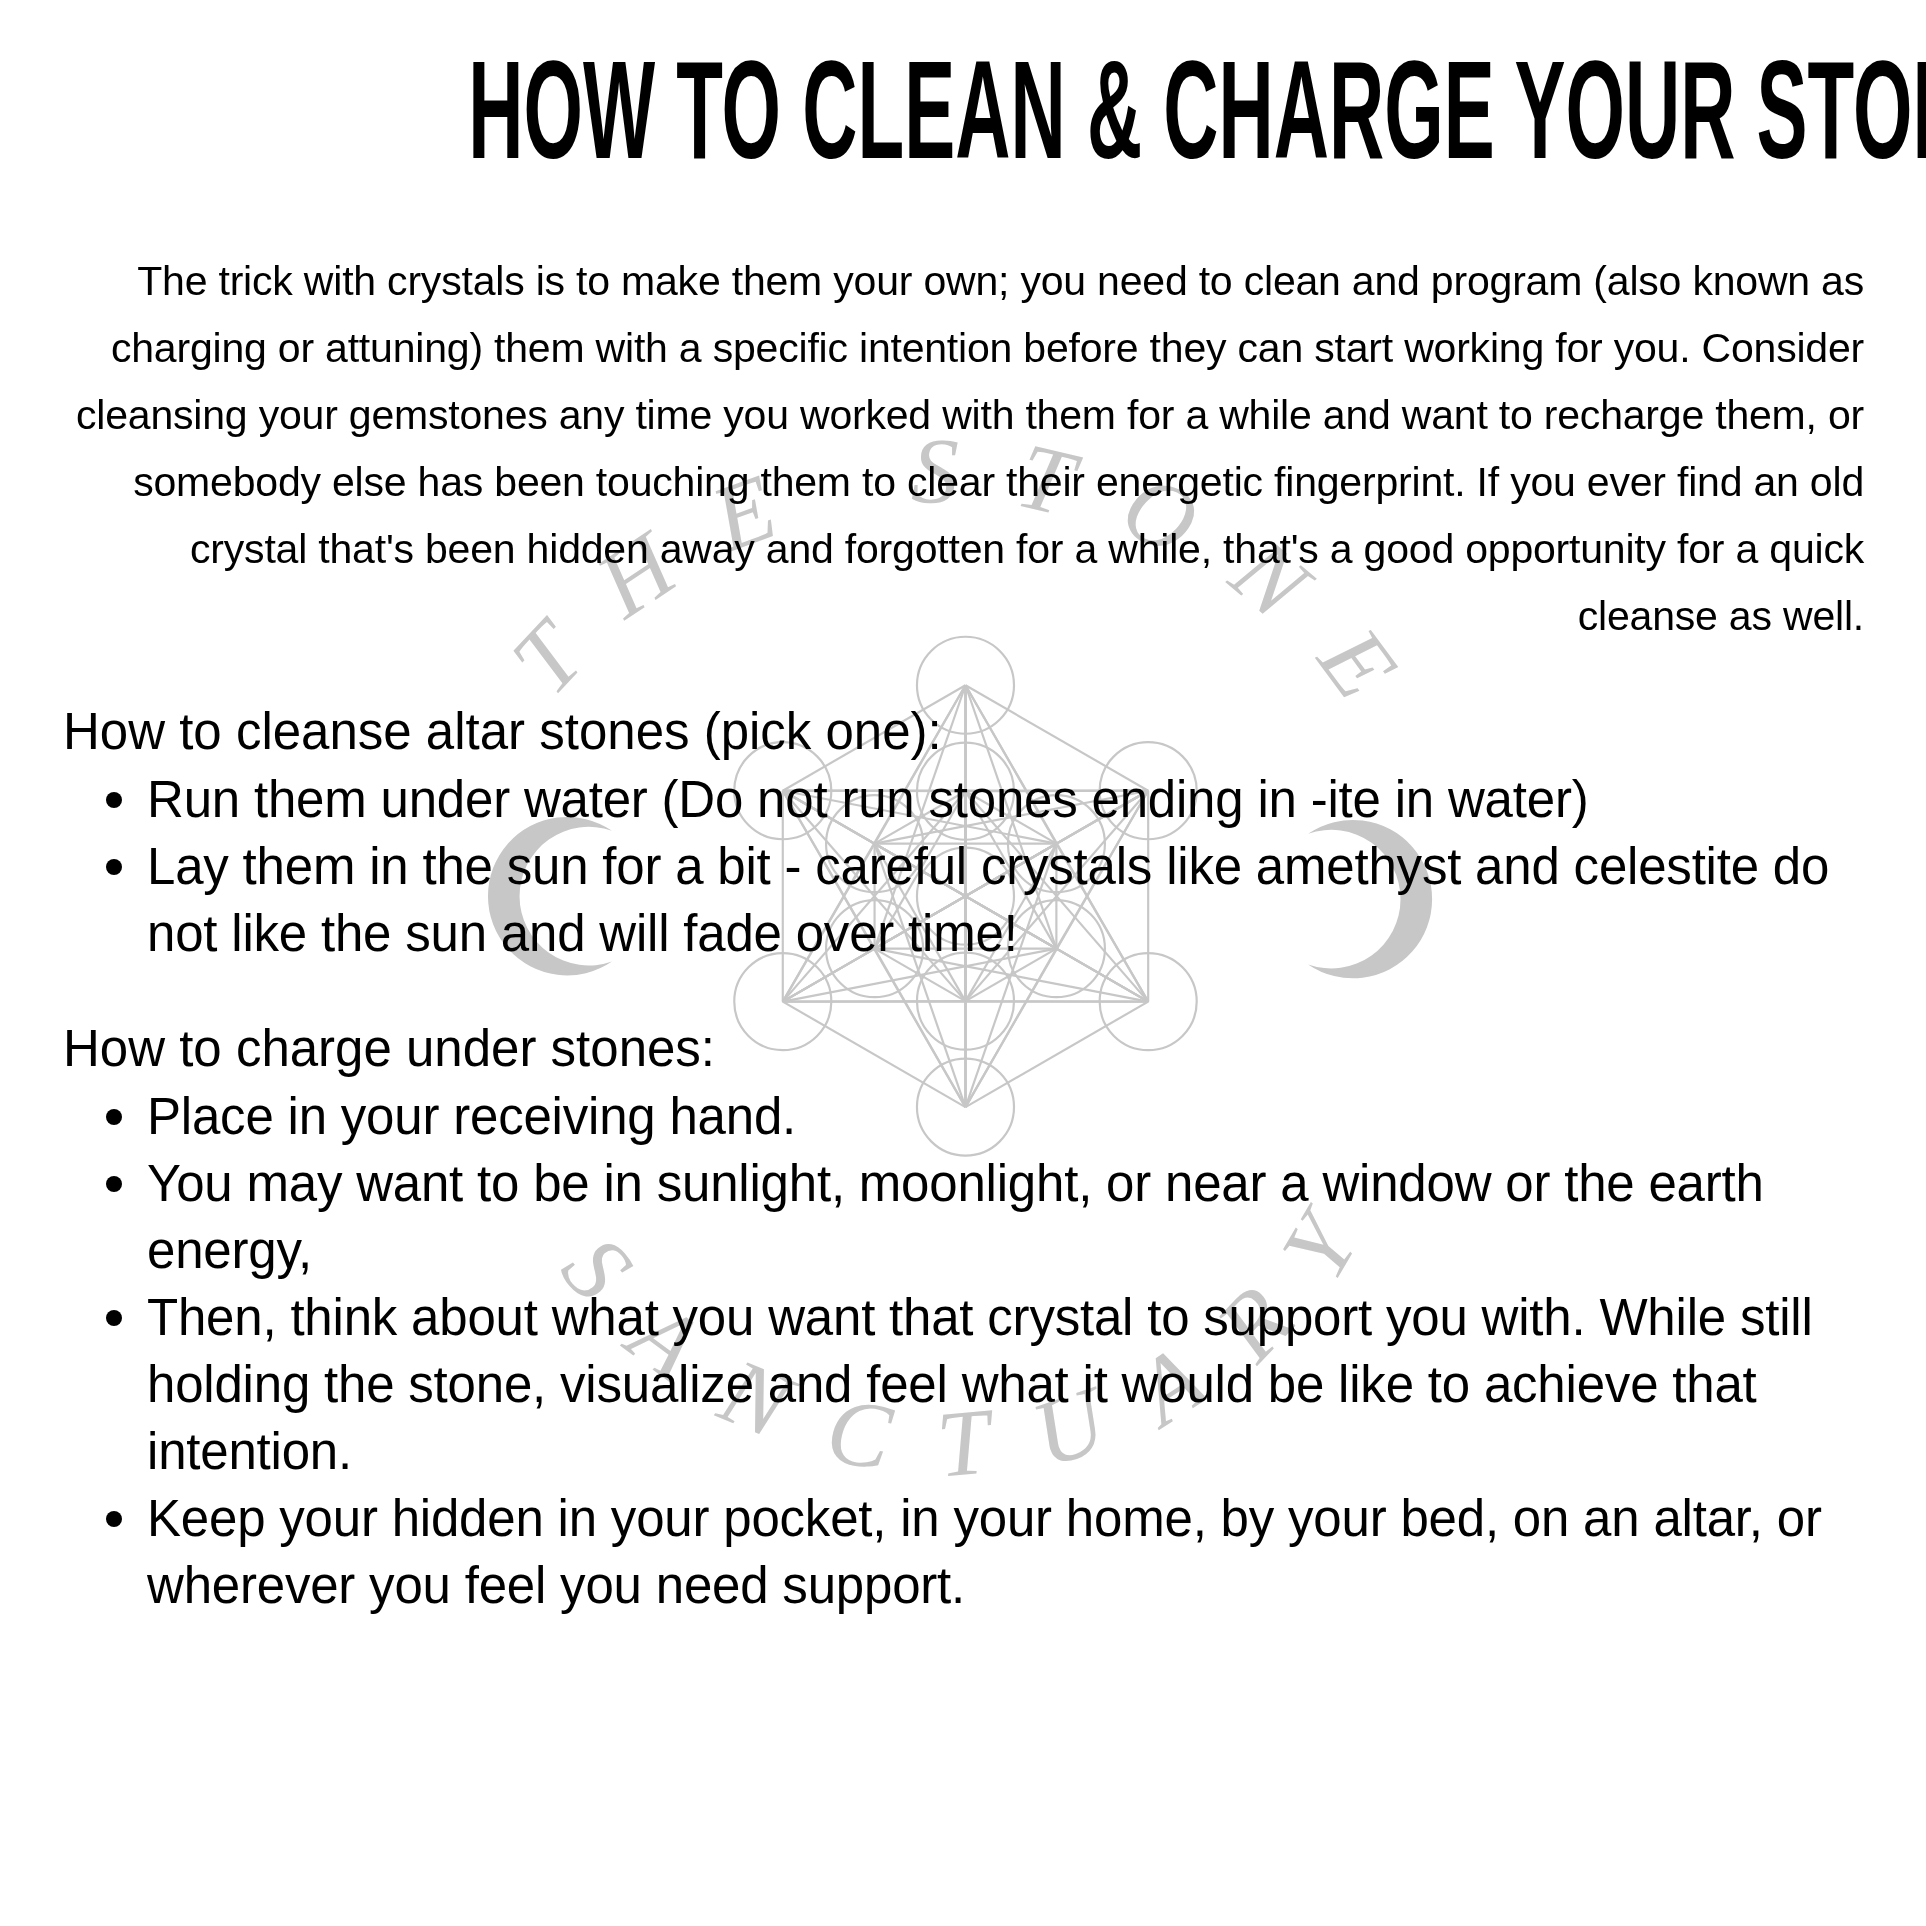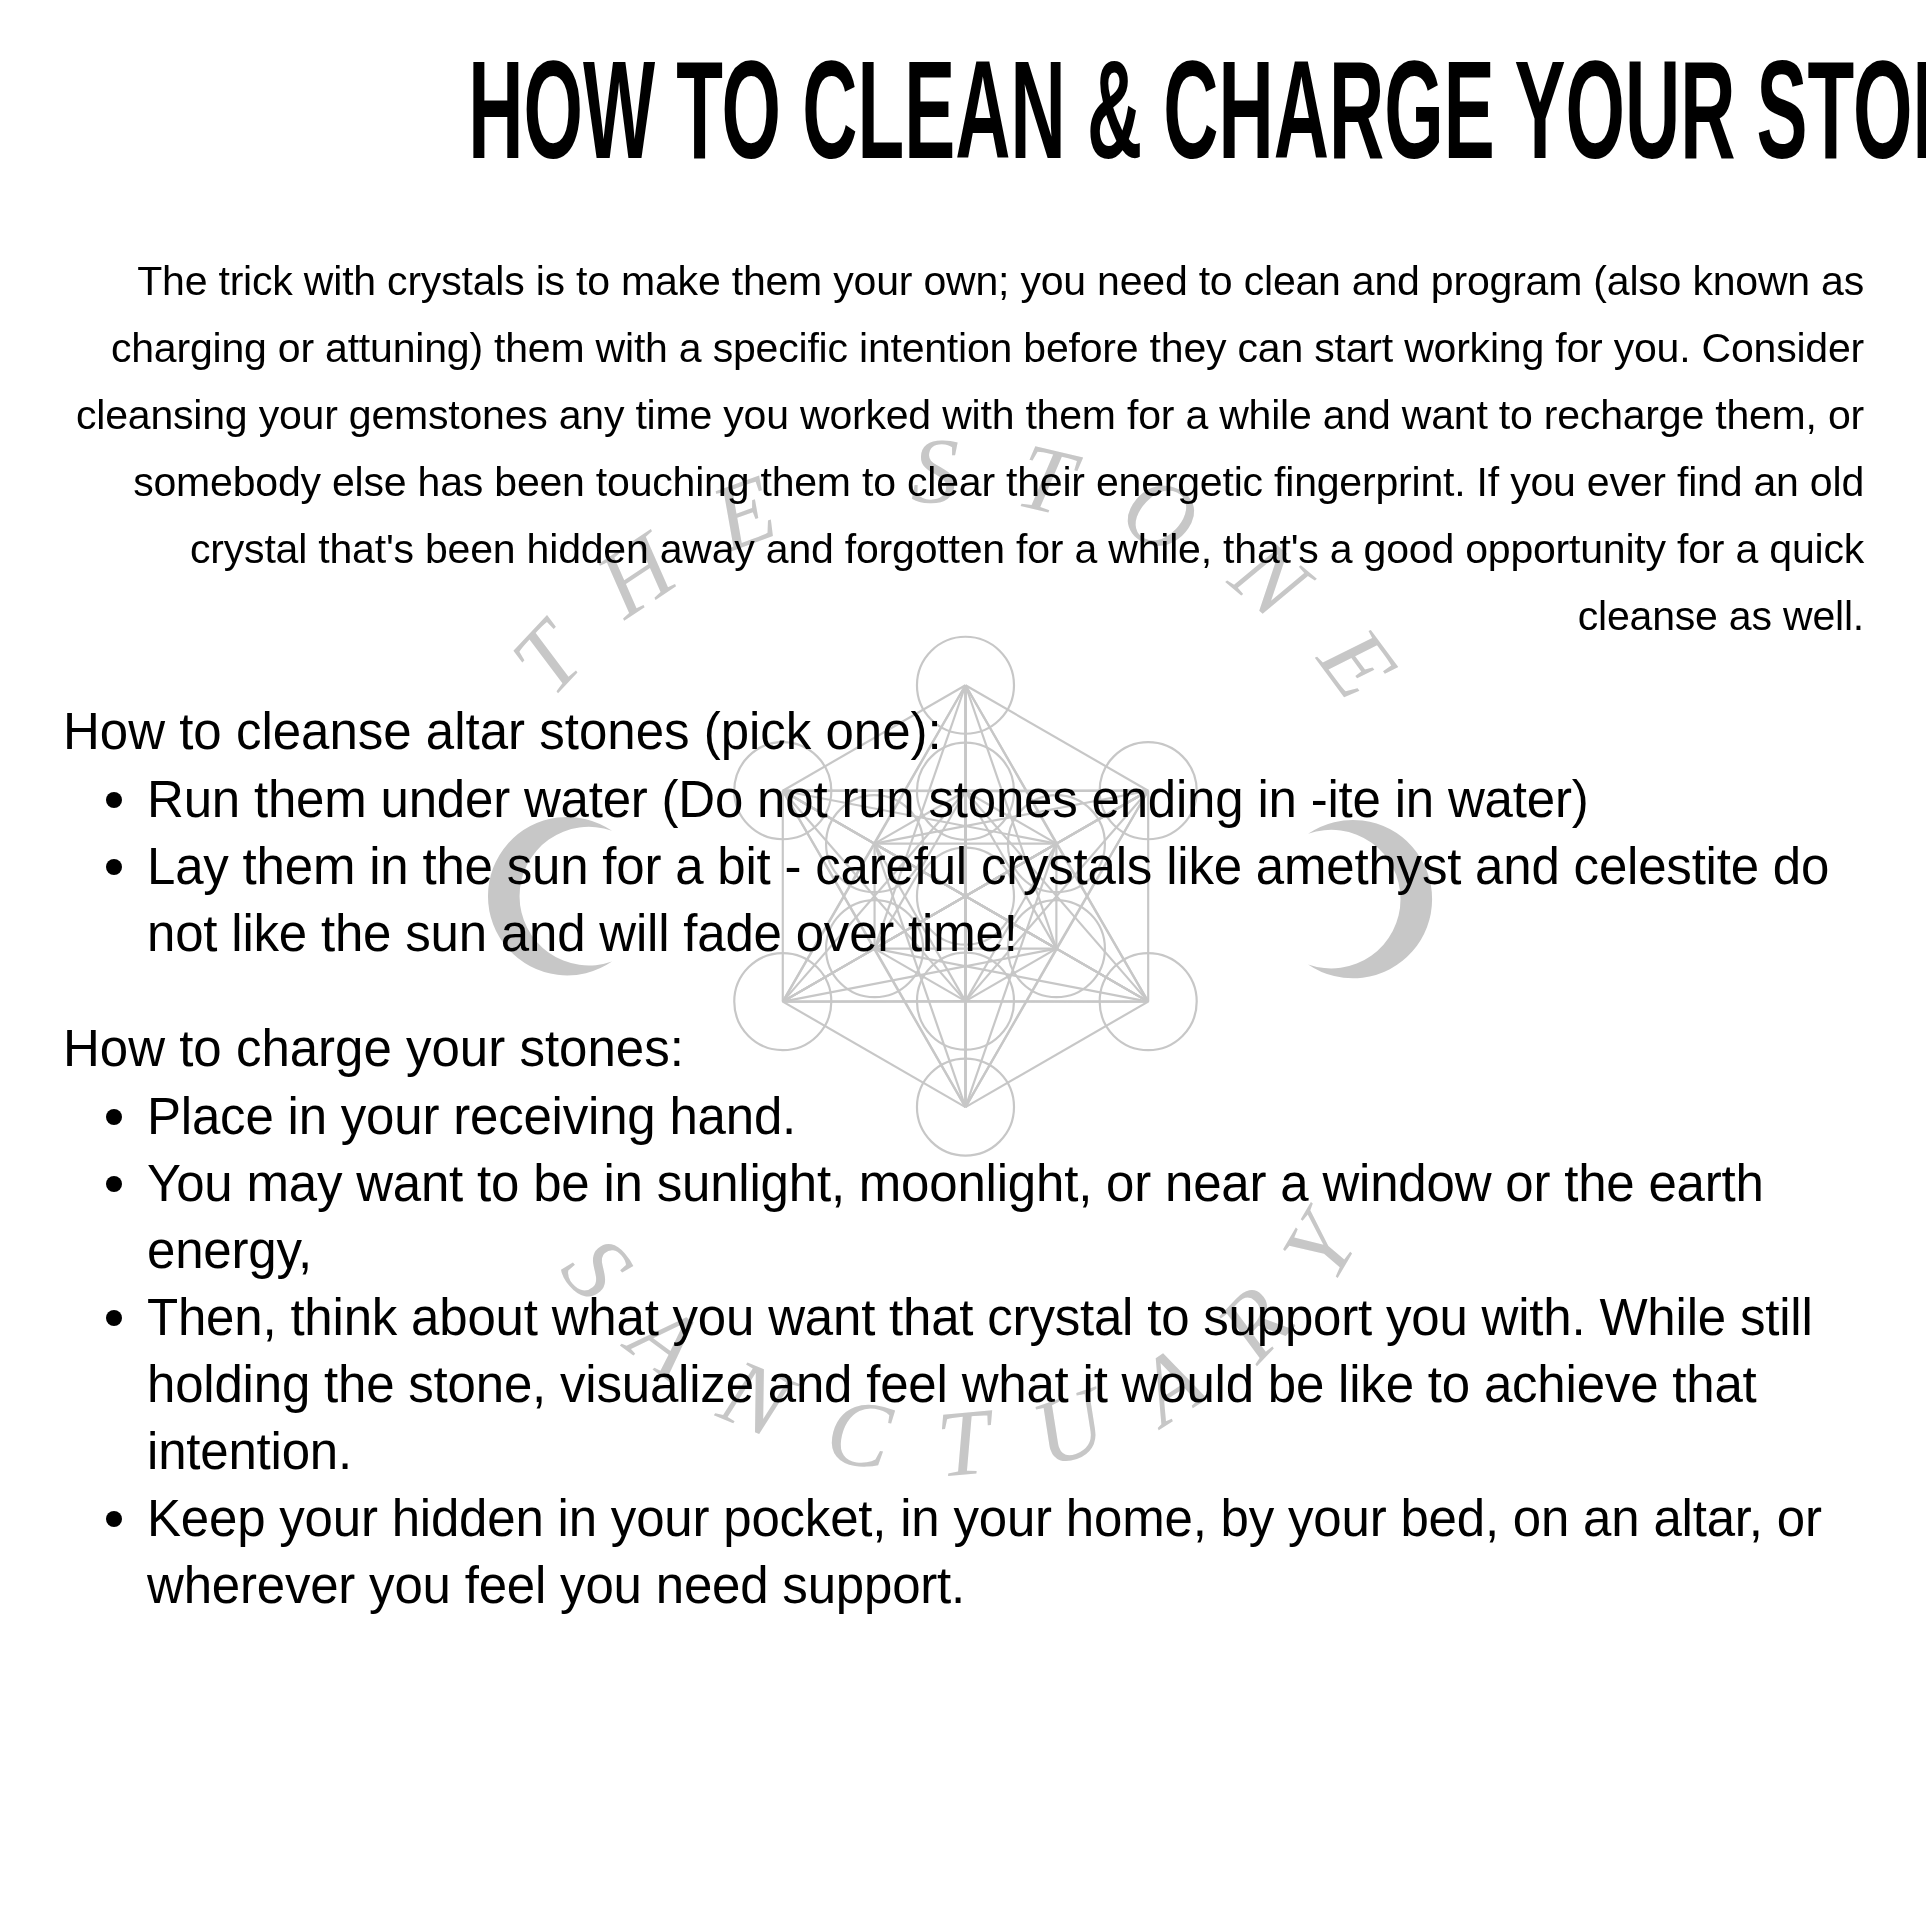--- a/index.html
+++ b/index.html
@@ -153,21 +153,21 @@
 
   <div class="section">
     <h2 class="section-heading">How to cleanse altar stones (pick one):</h2>
     <ul class="bullets">
       <li><span class="dot"></span><span>Run them under water (Do not run stones ending in -ite in water)</span></li>
       <li><span class="dot"></span><span>Lay them in the sun for a bit - careful crystals like amethyst and celestite do not like the sun and will fade over time!</span></li>
     </ul>
   </div>
 
   <div class="section">
-    <h2 class="section-heading">How to charge your stones:</h2>
+    <h2 class="section-heading">How to charge under stones:</h2>
     <ul class="bullets">
       <li><span class="dot"></span><span>Place in your receiving hand.</span></li>
       <li><span class="dot"></span><span>You may want to be in sunlight, moonlight, or near a window or the earth energy,</span></li>
       <li><span class="dot"></span><span>Then, think about what you want that crystal to support you with. While still holding the stone, visualize and feel what it would be like to achieve that intention.</span></li>
       <li><span class="dot"></span><span>Keep your hidden in your pocket, in your home, by your bed, on an altar, or wherever you feel you need support.</span></li>
     </ul>
   </div>
 </div>
 
 

